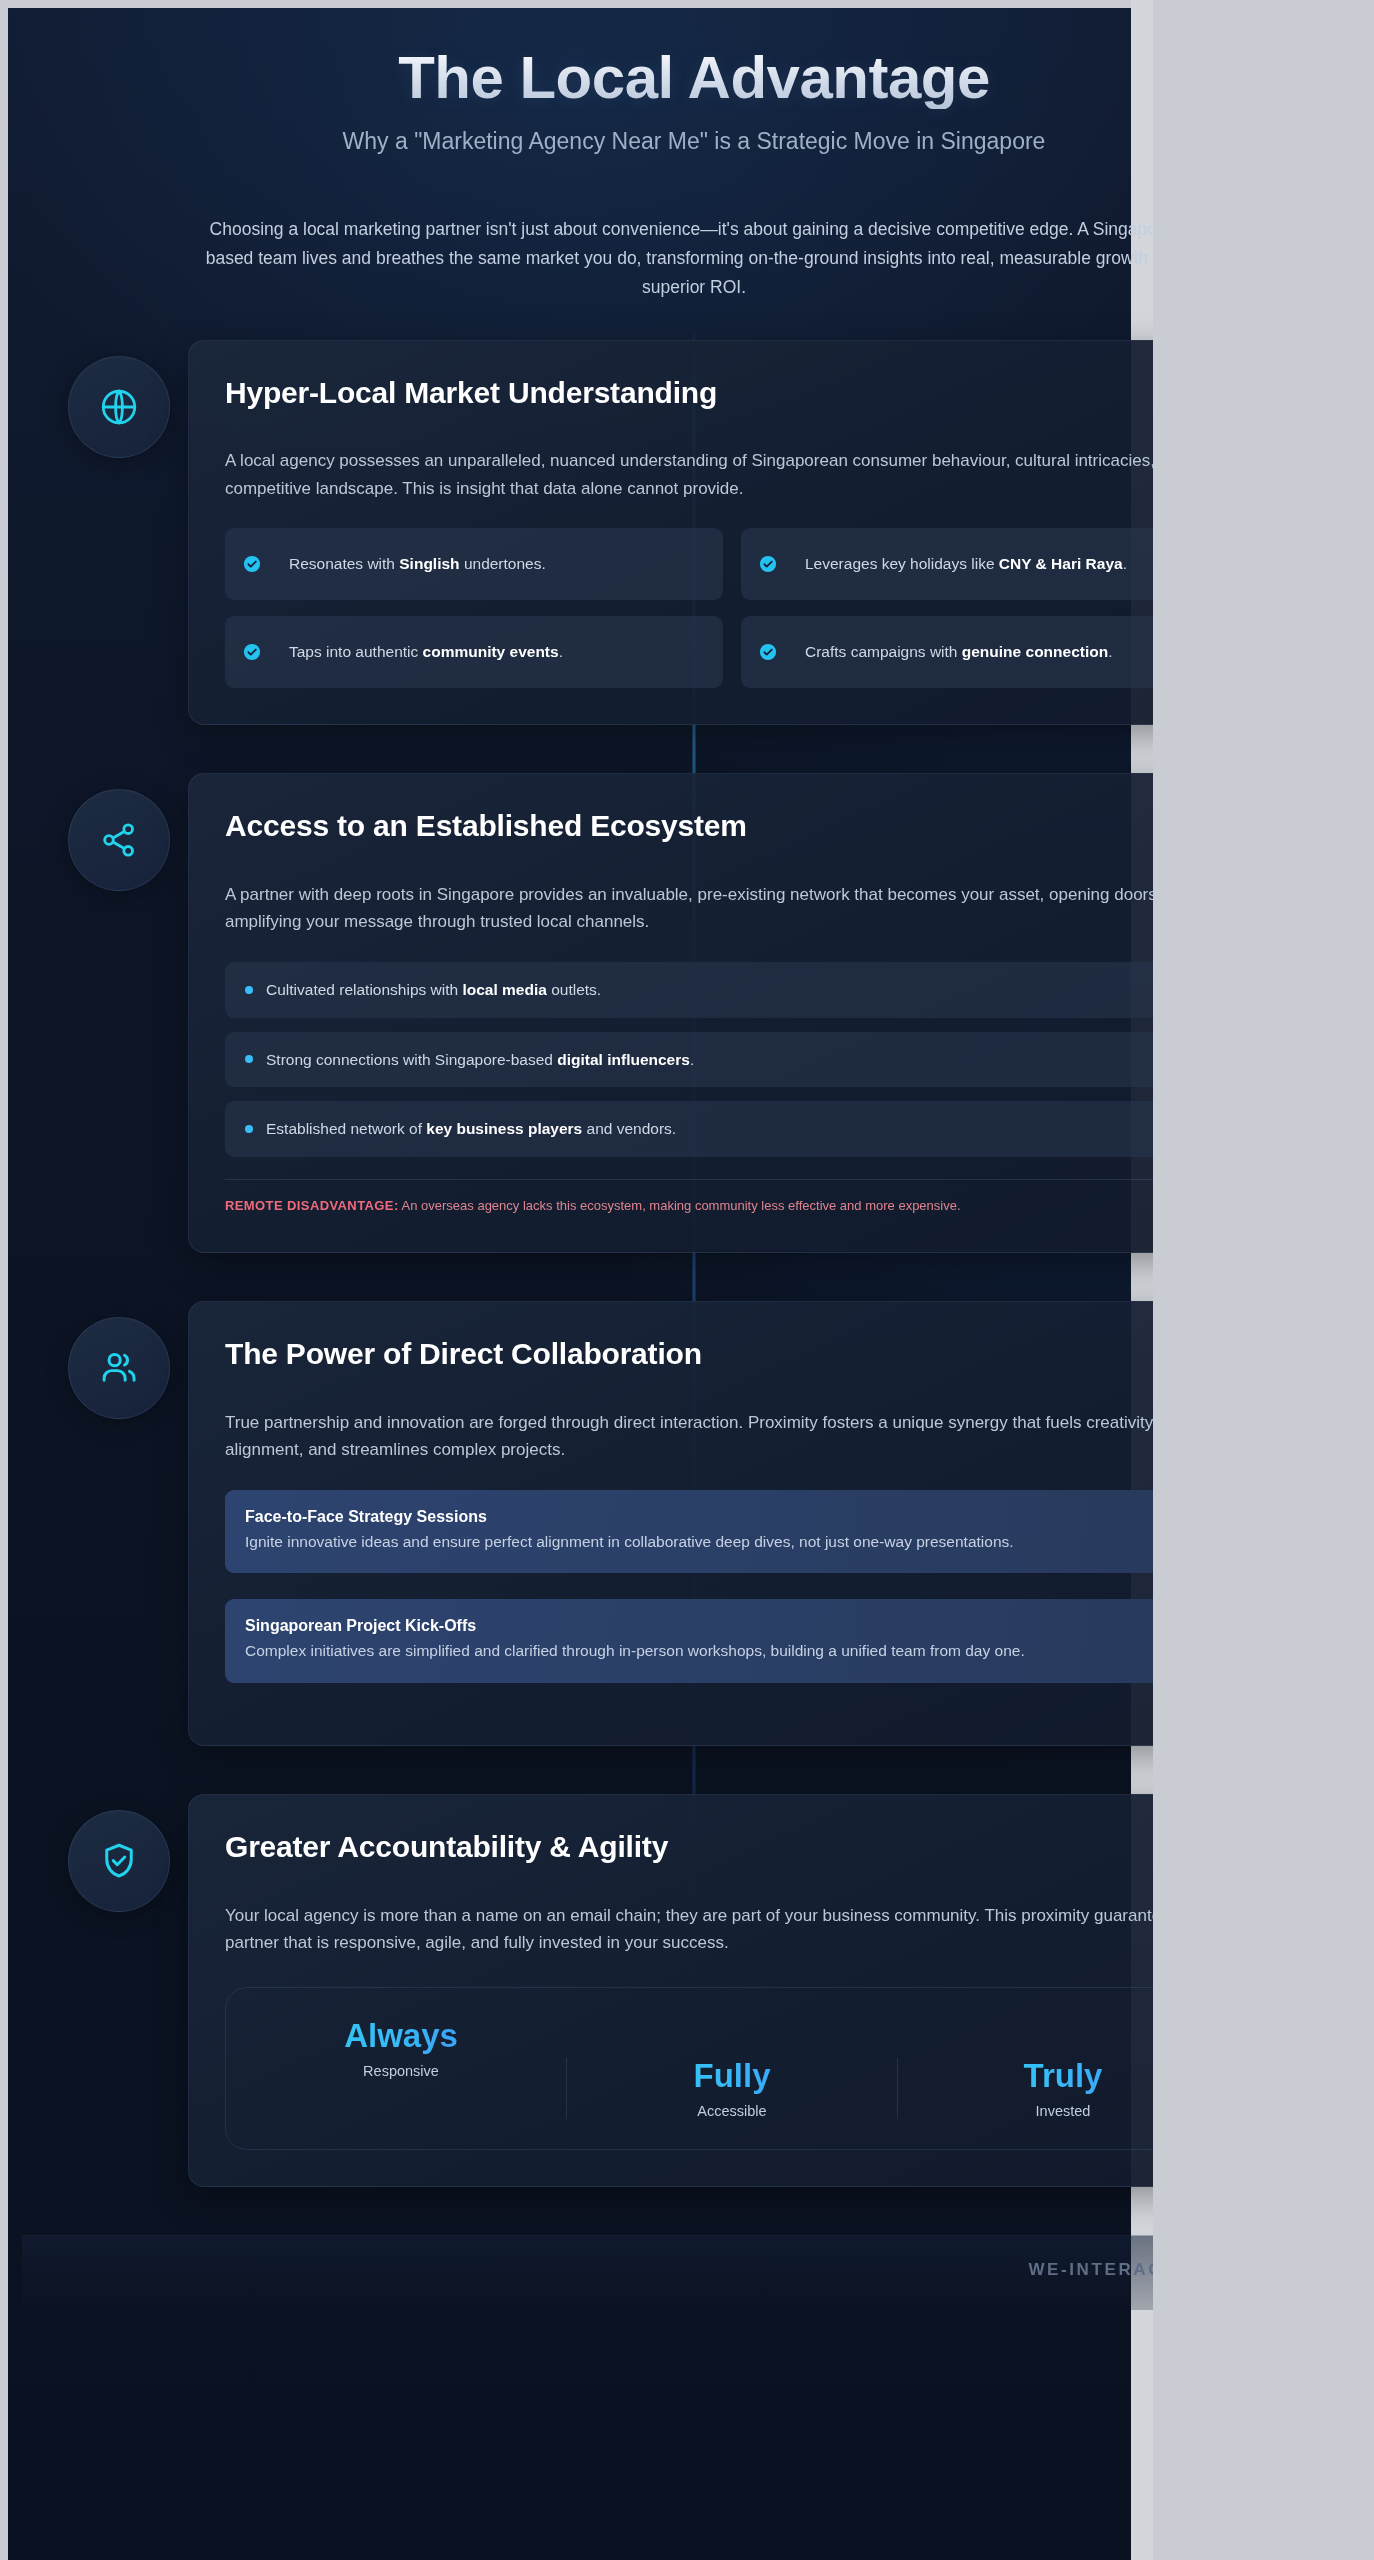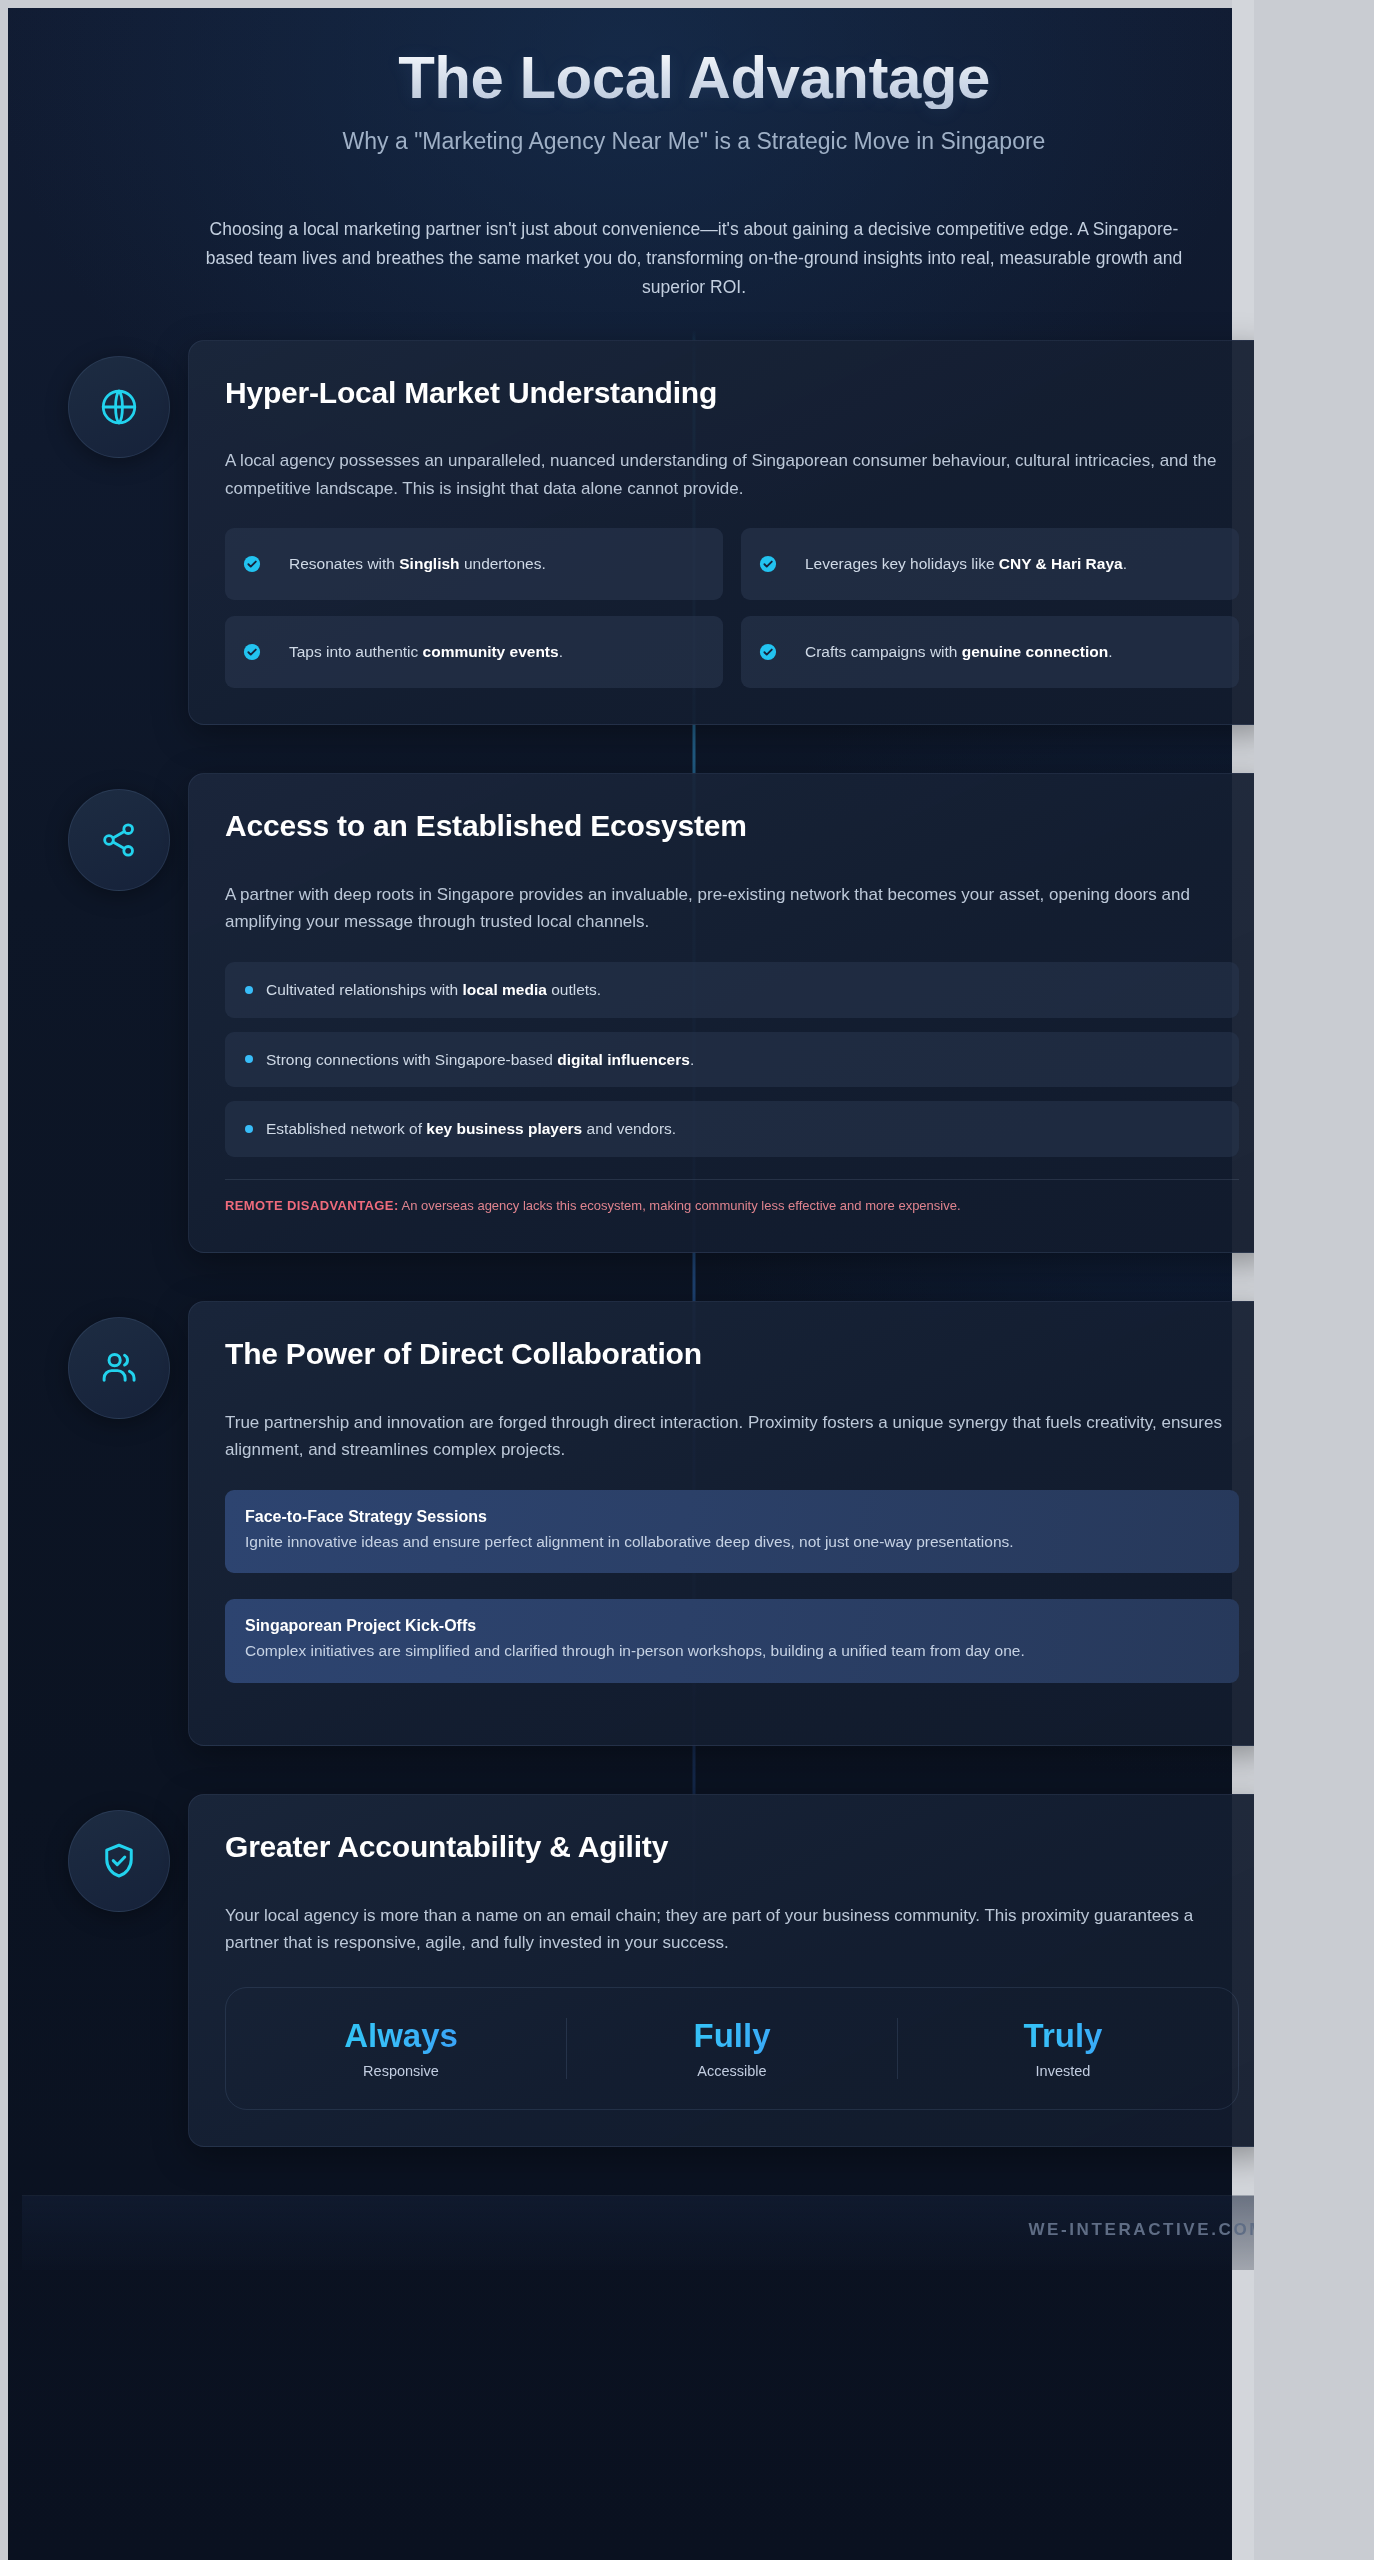--- a/index.html
+++ b/index.html
@@ -6,21 +6,21 @@
 
   html, body {
     width: 1374px;
     background: #c9ccd2;
     font-family: "Liberation Sans", sans-serif;
     -webkit-font-smoothing: antialiased;
   }
 
   .page {
     position: relative;
-    width: 1254px;
+    width: 1153px;
     min-height: 2560px;
     background:
       radial-gradient(900px 700px at 50% 2%, rgba(24,52,88,0.55) 0%, rgba(12,24,46,0) 70%),
       radial-gradient(700px 900px at 95% 45%, rgba(18,40,76,0.35) 0%, rgba(12,24,46,0) 70%),
       linear-gradient(180deg, #111c33 0%, #0d1627 35%, #0b1322 70%, #0a1120 100%);
     overflow: hidden;
     padding: 0 38px 0 22px;
   }
 
   
@@ -235,21 +235,21 @@
     border-radius: 22px;
     display: flex;
     padding: 30px 10px;
     justify-content: flex-end;
   }
   .stat {
     flex: 1 1 0;
     text-align: center;
     padding: 0 10px;
   }
-  .stat + .stat { border-left: 1px solid rgba(120,150,190,0.18); }
+  .stat + .stat { border-left: 1px solid rgba(120,150,190,0.18); margin-top: 40px; }
   .stat-value {
     font-size: 33px;
     font-weight: bold;
     line-height: 1.1;
     background: linear-gradient(100deg, #22d3ee 0%, #38bdf8 45%, #3b82f6 100%);
     -webkit-background-clip: text;
     background-clip: text;
     color: transparent;
   }
   .stat-label {

